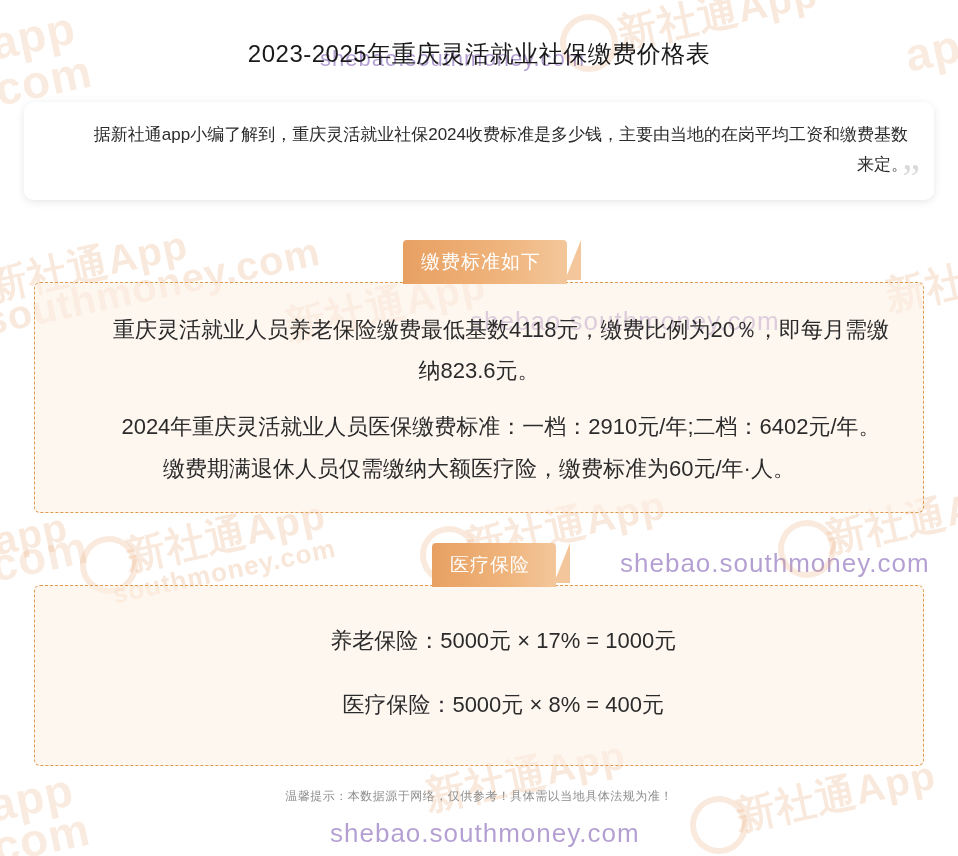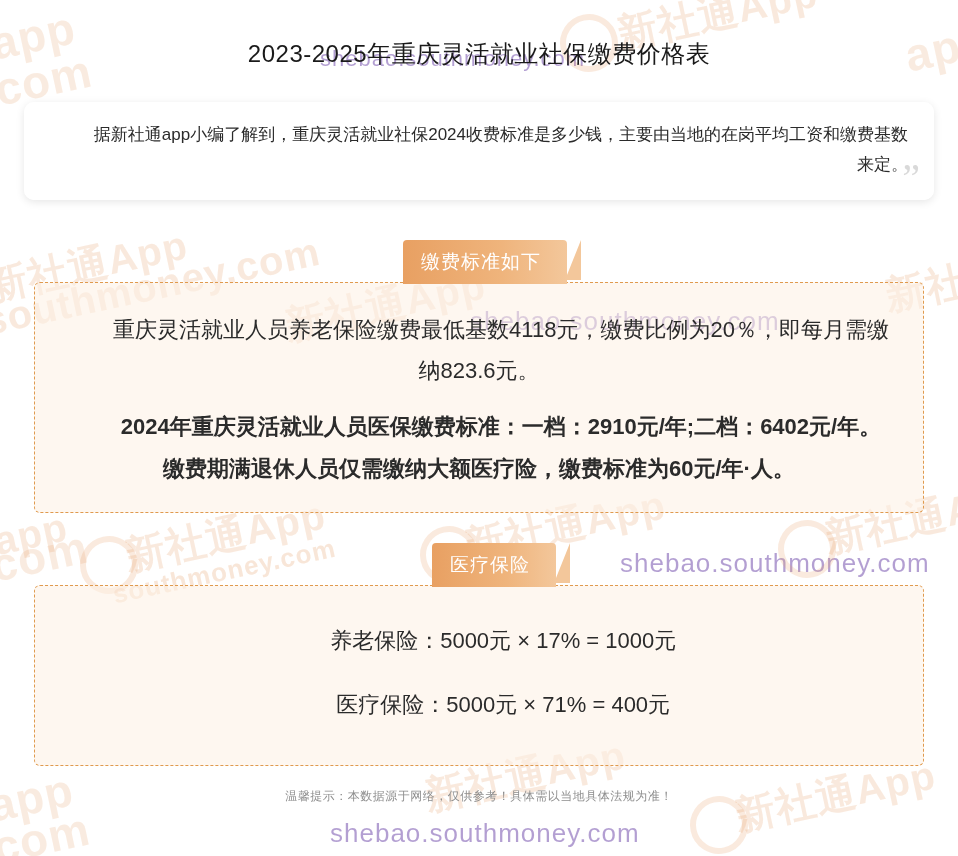--- a/index.html
+++ b/index.html
@@ -121,21 +121,21 @@
     background: rgba(253, 240, 228, 0.55);
     margin: -2px 14px 0 14px;
     padding: 26px 34px 22px 34px;
     font-size: 22px;
     line-height: 1.9;
     color: #2b2b2b;
   }
   .dashed-box.tall { padding: 34px 34px 40px 34px; }
 
   .para { text-indent: 2em; margin: 0 0 14px 0; }
-  .para:last-child { margin-bottom: 0; font-weight: bold; }
+  .para:last-child { margin-bottom: 0; }
   .item { margin: 0 0 22px 0; padding-left: 2.2em; }
   .item:last-child { margin-bottom: 0; }
 
   .footer-note {
     text-align: center;
     color: #8e8e8e;
     font-size: 12px;
     margin-top: 22px;
     letter-spacing: 0.5px;
   }
@@ -190,18 +190,18 @@
     <div class="dashed-box">
       <p class="para">重庆灵活就业人员养老保险缴费最低基数4118元，缴费比例为20％，即每月需缴纳823.6元。</p>
       <p class="para">2024年重庆灵活就业人员医保缴费标准：一档：2910元/年;二档：6402元/年。缴费期满退休人员仅需缴纳大额医疗险，缴费标准为60元/年·人。</p>
     </div>
   </div>
 
   <div class="section" style="margin-top:30px;">
     <div class="section-head indent">医疗保险</div>
     <div class="dashed-box tall">
       <p class="item">养老保险：5000元 × 17% = 1000元</p>
-      <p class="item">医疗保险：5000元 × 71% = 400元</p>
+      <p class="item">医疗保险：5000元 × 8% = 400元</p>
     </div>
   </div>
 
   <div class="footer-note">温馨提示：本数据源于网络，仅供参考！具体需以当地具体法规为准！</div>
 </div>
 
 </body></html>

